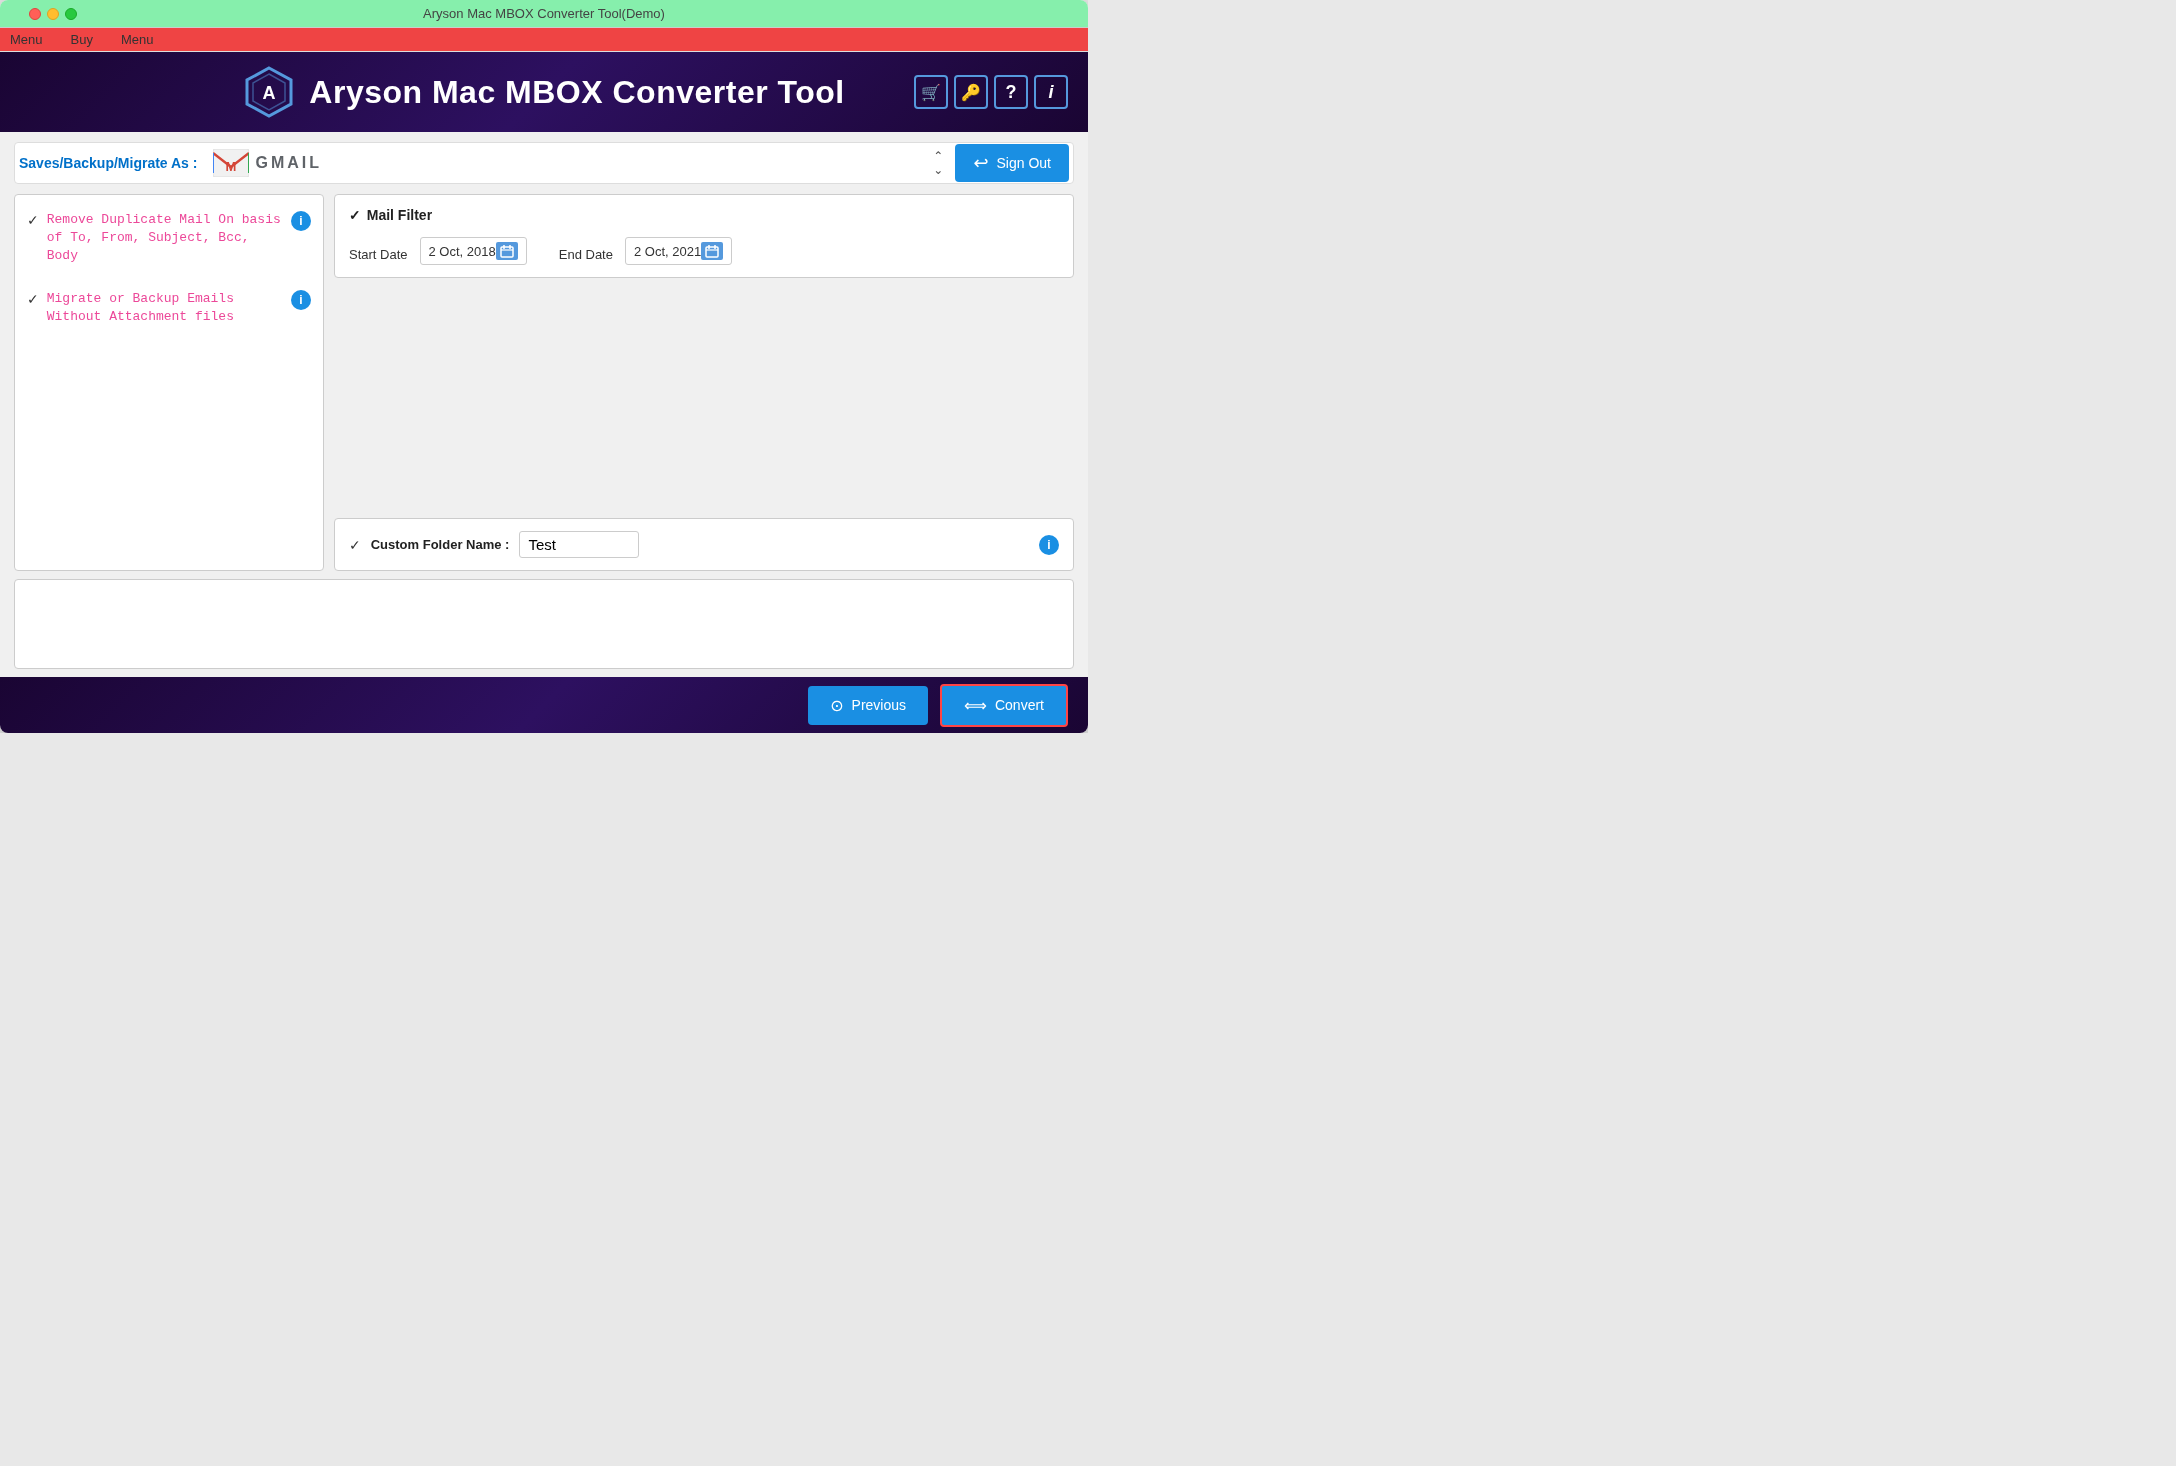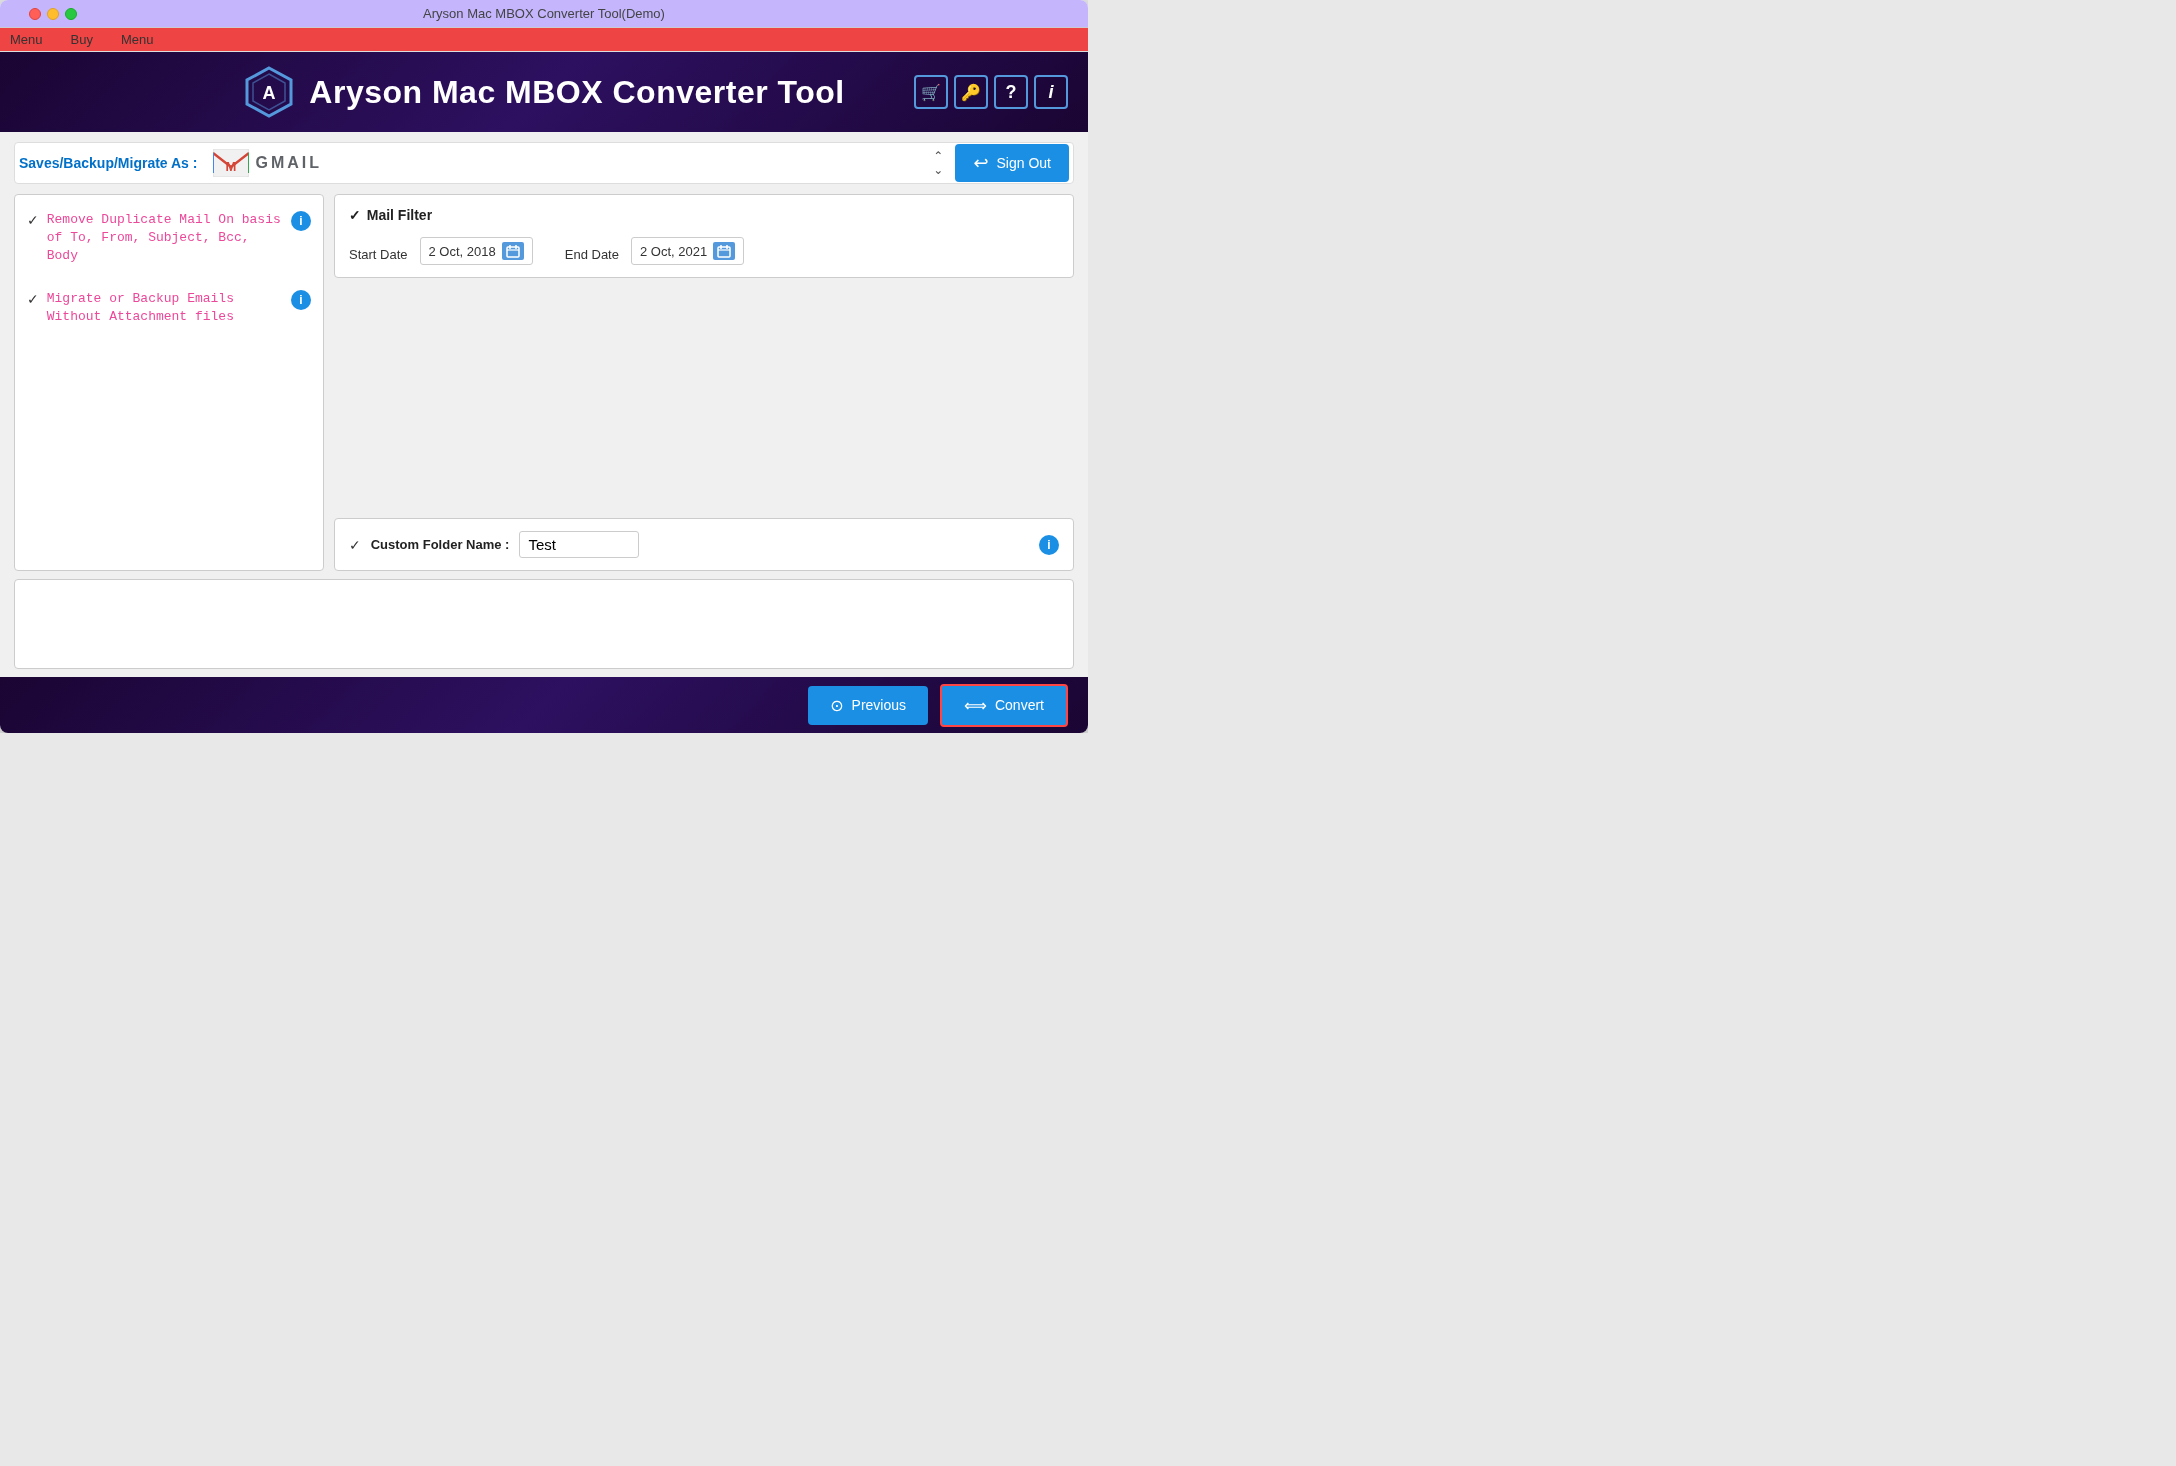--- a/index.html
+++ b/index.html
@@ -19,21 +19,21 @@
       background: #f5f5f5;
       border-radius: 8px;
       overflow: hidden;
       display: flex;
       flex-direction: column;
       box-shadow: 0 4px 20px rgba(0,0,0,0.3);
     }
 
     
     .title-bar {
-      background: #c4b5fd;
+      background: #86efac;
       height: 28px;
       display: flex;
       align-items: center;
       padding: 0 29px;
       border-bottom: 1px solid #ccc;
       flex-shrink: 0;
       position: relative;
     }
     .traffic-lights {
       display: flex;
@@ -268,21 +268,20 @@
       margin-top: 7px;
     }
     .date-value {
       border: 1px solid #ccc;
       border-radius: 3px;
       padding: 4px 8px;
       font-size: 13px;
       color: #333;
       display: flex;
       align-items: center;
-      gap: 6px;
       background: white;
     }
     .cal-icon {
       width: 22px;
       height: 18px;
       background: #5599dd;
       border-radius: 2px;
       display: flex;
       align-items: center;
       justify-content: center;

